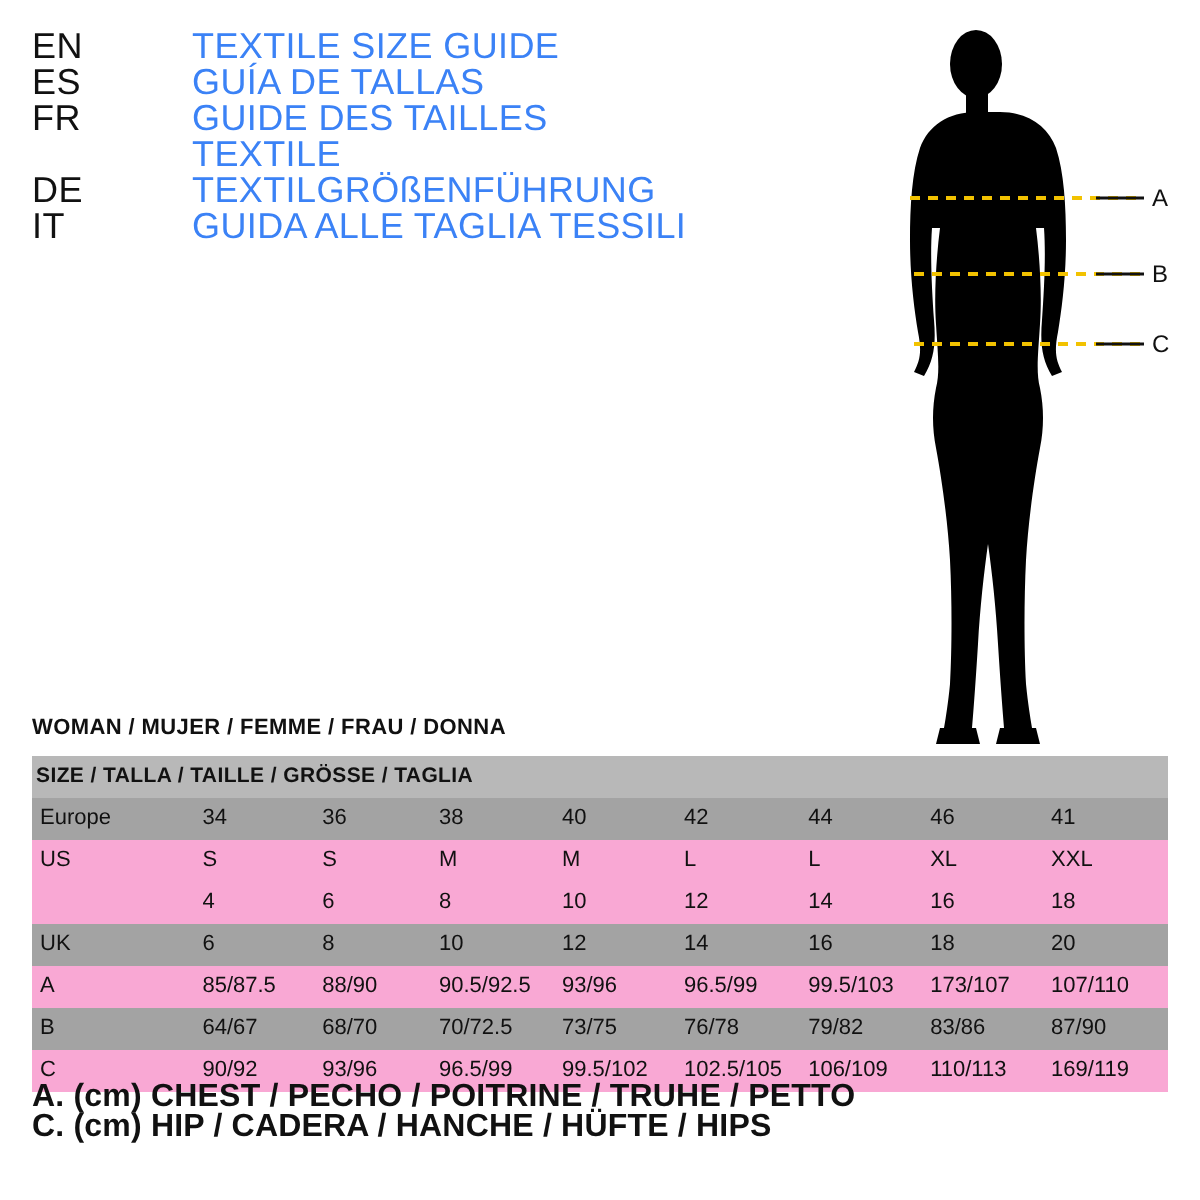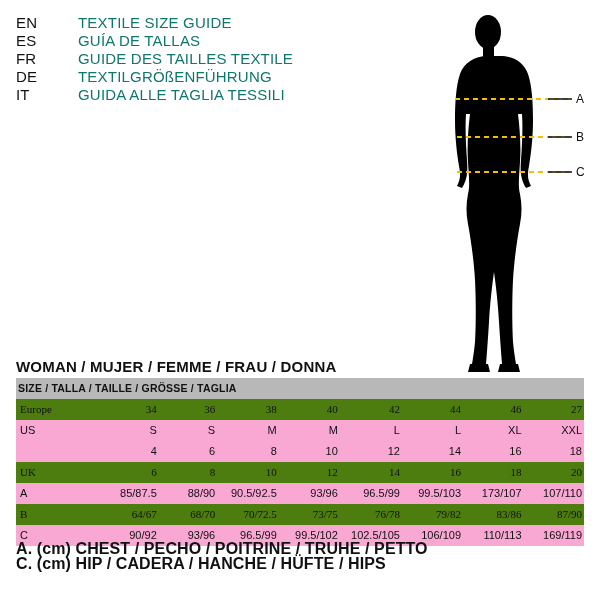--- a/index.html
+++ b/index.html
@@ -25,31 +25,31 @@
   .header {
     position: absolute;
     top: 14px;
     left: 16px;
     width: 330px;
   }
   .header-row {
     display: flex;
     align-items: baseline;
     line-height: 18px;
-    font-size: 15px;
+    font-size: 18px;
     letter-spacing: 0.2px;
-    gap: 28px;
   }
   .lang-code {
     width: 34px;
     flex: 0 0 34px;
     color: #111;
   }
   .lang-title {
-    color: #0f766e;
+    color: #3b82f6;
+    margin-left: 46px;
   }
 
   
   .figure-wrap {
     position: absolute;
     top: 8px;
     left: 400px;
     width: 200px;
     height: 370px;
   }
@@ -69,21 +69,21 @@
     font-size: 12px;
     color: #111;
     font-family: "Liberation Sans", sans-serif;
   }
 
   
   .woman-title {
     position: absolute;
     top: 358px;
     left: 16px;
-    font-size: 15px;
+    font-size: 11px;
     font-weight: bold;
     letter-spacing: 0.2px;
     color: #111;
   }
   table.size-table {
     position: absolute;
     top: 378px;
     left: 16px;
     width: 568px;
     border-collapse: collapse;
@@ -100,30 +100,29 @@
     font-weight: bold;
     font-size: 10.5px;
     letter-spacing: 0.2px;
     padding-left: 4px;
     margin-top: 20px;
   }
   .row-shade td {
     background: #f9a8d4;
   }
   .row-plain td {
-    background: #4d7c0f;
-    font-family: Liberation Serif, serif;
+    background: #a3a3a3;
   }
   .col-label {
     width: 86px;
     text-align: left;
     padding-left: 4px !important;
   }
   .cell {
-    text-align: right;
+    text-align: left;
     width: 60px;
   }
 
   
   .footnotes {
     position: absolute;
     top: 541px;
     left: 16px;
     width: 560px;
   }
@@ -241,21 +240,21 @@
 
       <tr class="row-plain">
         <td class="col-label">Europe</td>
         <td class="cell">34</td>
         <td class="cell">36</td>
         <td class="cell">38</td>
         <td class="cell">40</td>
         <td class="cell">42</td>
         <td class="cell">44</td>
         <td class="cell">46</td>
-        <td class="cell">27</td>
+        <td class="cell">41</td>
       </tr>
 
       <tr class="row-shade">
         <td class="col-label">US</td>
         <td class="cell">S</td>
         <td class="cell">S</td>
         <td class="cell">M</td>
         <td class="cell">M</td>
         <td class="cell">L</td>
         <td class="cell">L</td>

